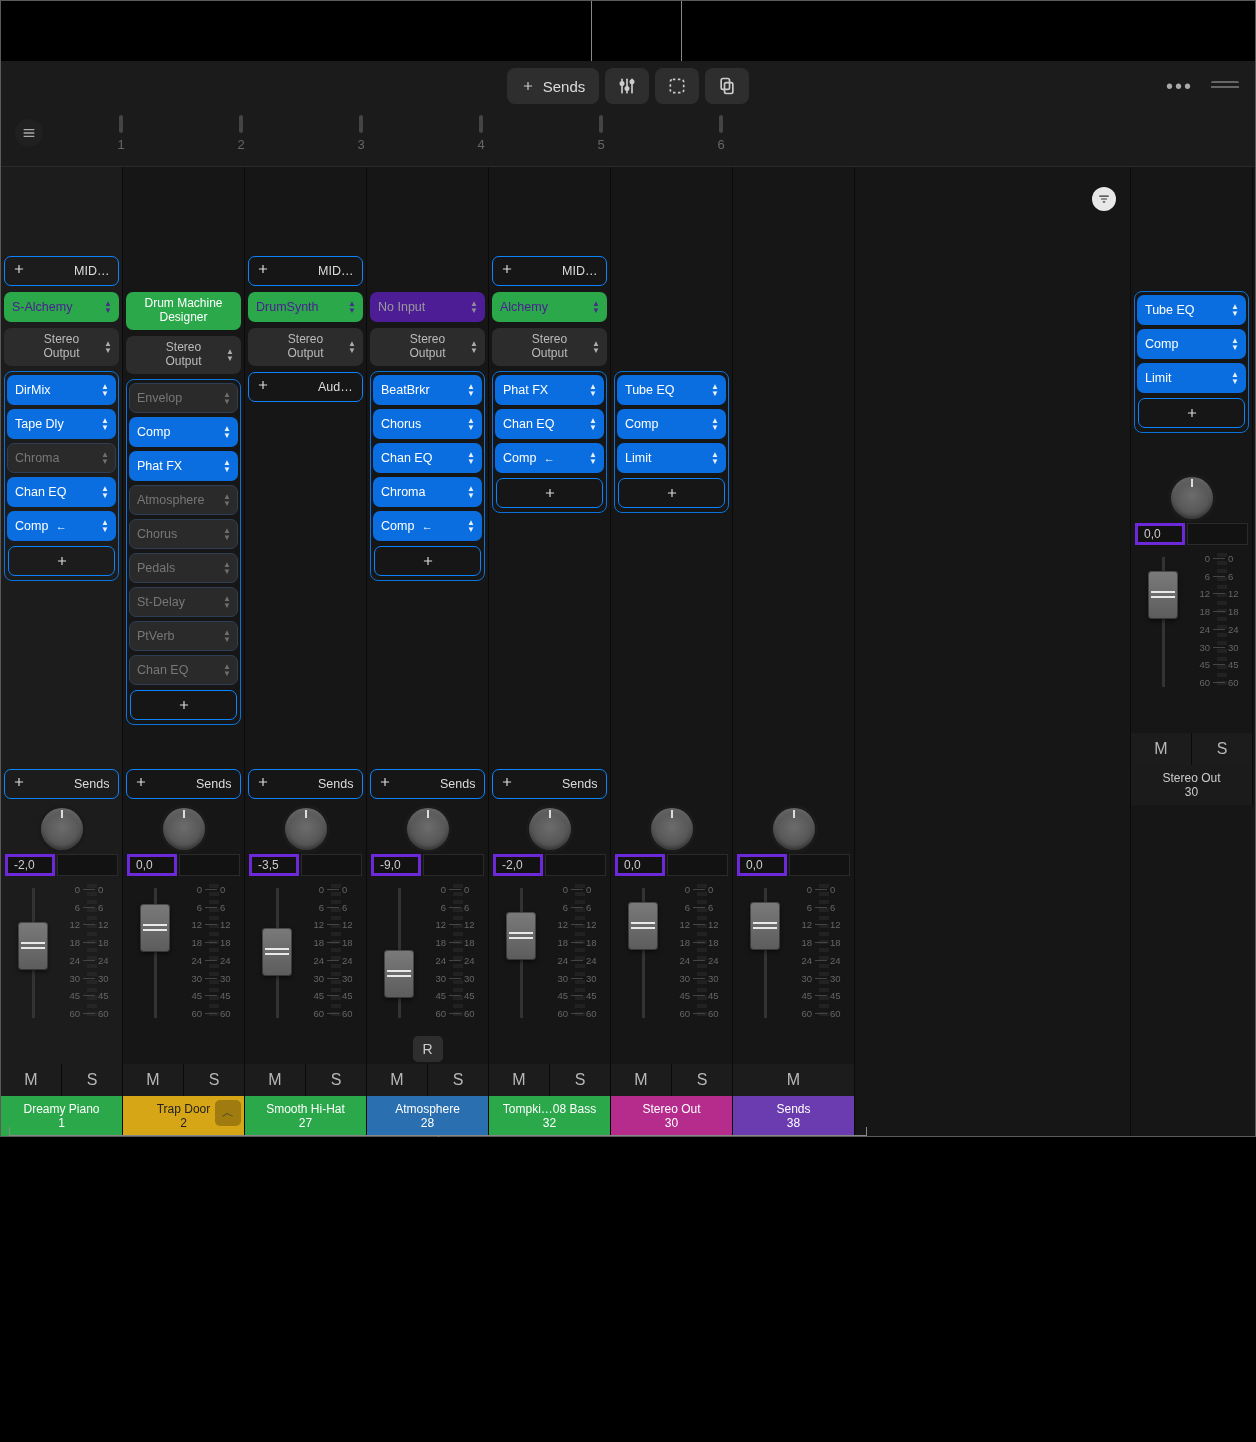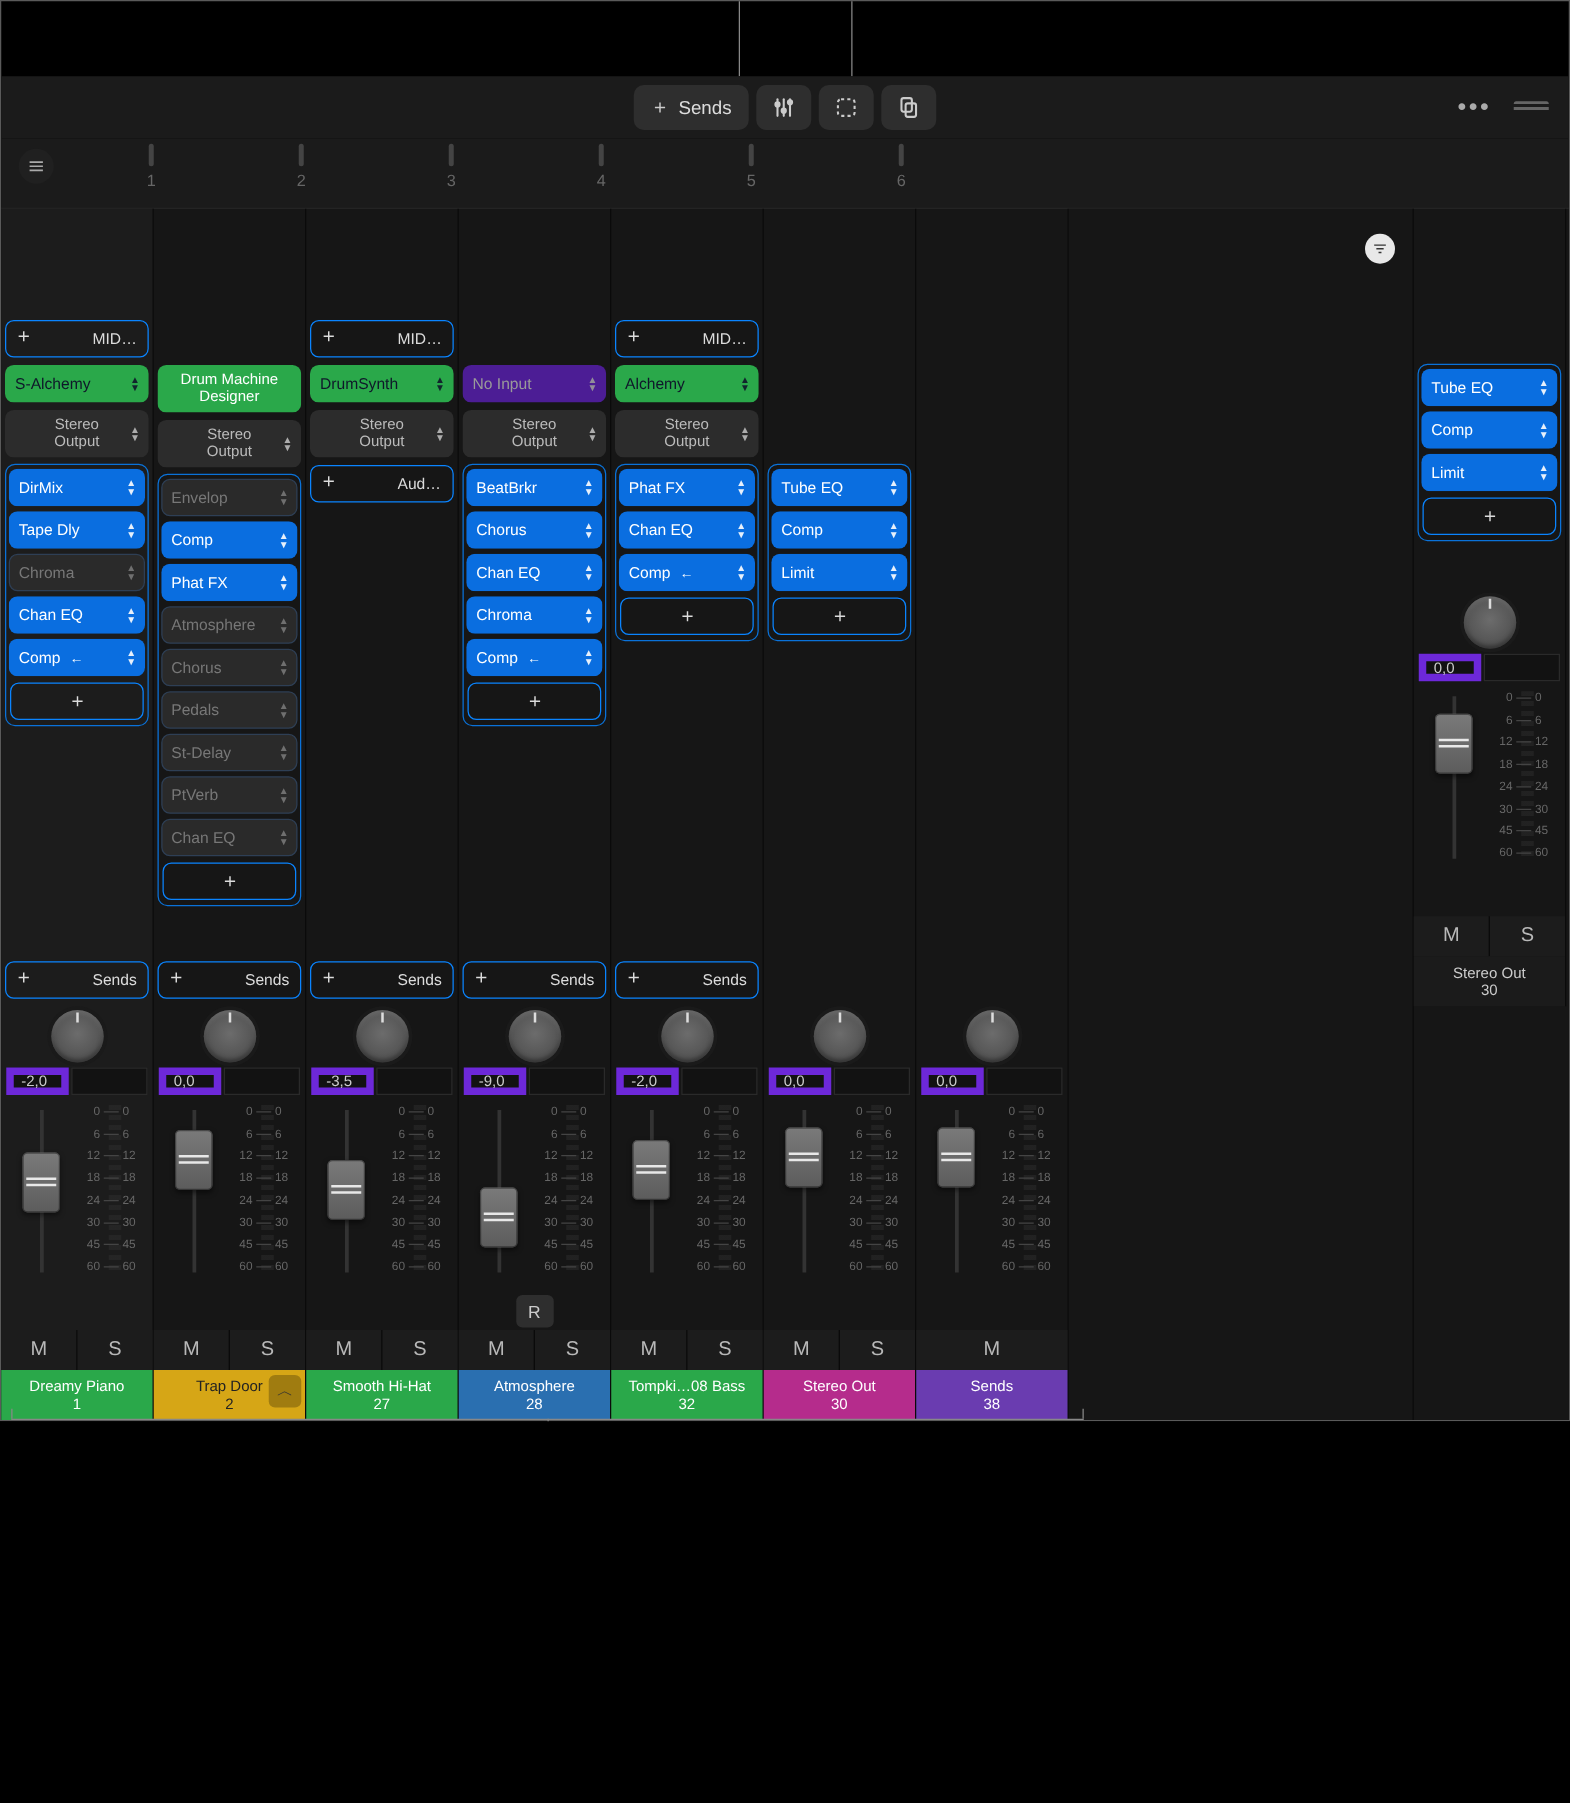--- a/index.html
+++ b/index.html
@@ -32,21 +32,21 @@
   .ch { width:122px; border-right:1px solid #0a0a0a; position:relative; display:flex; flex-direction:column; }
   .ch.selected { background:#1c1c1c; }
   .gap-col { background:#161616; border-right:1px solid #0a0a0a; flex:1; position:relative; }
   .filter-btn { position:absolute; top:20px; right:14px; width:24px; height:24px; border-radius:12px; background:#e8e8e8; display:flex; align-items:center; justify-content:center; }
   .right-col { width:124px; display:flex; flex-direction:column; }
 
   
   .slot-row { padding:3px; }
   .slot { height:30px; border-radius:7px; display:flex; align-items:center; justify-content:space-between; padding:0 7px; font-size:12.5px; cursor:pointer; position:relative; border:1px solid transparent; }
   .slot.outline { border:1px solid #0a84ff; background:transparent; color:#dcdcdc;gap:48px; }
-  .slot.green { background:#2aa84a; color:#0f172a; }
+  .slot.green { background:#2aa84a; color:#4c1d95; }
   .slot.green-tall { background:#2aa84a; color:#fff; height:38px; border-radius:7px; line-height:1.15; text-align:center; display:flex; align-items:center; justify-content:center; font-size:12px; }
   .slot.darkgrey { background:#4c1d95; color:#9a9a9a; }
   .slot.blue { background:#0a6ee0; color:#fff; }
   .slot.dimblue { background:#2a2a2a; color:#777; border:1px solid #2e3f55; }
   .slot.stereo { background:#2c2c2c; color:#bbb; height:38px; line-height:1.15; text-align:center; display:flex; align-items:center; justify-content:center; font-size:12px; position:relative; }
   .arrows { position:absolute; right:6px; top:50%; transform:translateY(-50%); font-size:8px; color:inherit; line-height:7px; display:flex; flex-direction:column; opacity:.9; }
   .plus-left { width:14px; text-align:center; font-size:16px; font-weight:300; }
   .slot-label { flex:1; white-space:nowrap; overflow:hidden; text-overflow:ellipsis; }
   .arrow-inline { margin-left:4px; font-size:11px; }
 
@@ -59,21 +59,21 @@
 
   .spacer { flex:1; }
 
   
   .pan-wrap { display:flex; justify-content:center; padding:6px 0 4px; }
   .knob { width:42px; height:42px; border-radius:50%; background: radial-gradient(circle at 50% 45%, #6c6c6c 0%, #555 60%, #3a3a3a 100%); position:relative; box-shadow: inset 0 2px 4px rgba(255,255,255,.15), inset 0 -2px 4px rgba(0,0,0,.4), 0 0 0 3px #1a1a1a; }
   .knob::after { content:""; position:absolute; left:50%; top:2px; width:2px; height:8px; background:#ddd; transform:translateX(-50%); }
 
   
   .gain-row { display:flex; padding:0 4px 8px; gap:2px; }
-  .gain-val { width:50px; height:22px; background:#121212; color:#ccc; font-size:12px; display:flex; align-items:center; padding-left:6px; border:6px solid #6d28d9; }
+  .gain-val { width:50px; height:22px; background:#121212; color:#ccc; font-size:12px; display:flex; align-items:center; padding-left:6px; border:3px solid #6d28d9; }
   .gain-meter { flex:1; height:22px; background:#121212; border:1px solid #2a2a2a; }
 
   
   .fader-area { height:150px; display:flex; padding:0 4px; gap:4px; }
   .fader-track { width:56px; position:relative; display:flex; justify-content:center; }
   .fader-rail { width:3px; height:130px; background:#333; margin-top:4px; }
   .fader-cap { position:absolute; width:30px; height:48px; background:linear-gradient(#7a7a7a,#5c5c5c); border-radius:4px; left:13px; box-shadow:inset 0 0 0 1px rgba(0,0,0,.4), 0 2px 4px rgba(0,0,0,.5); }
   .fader-cap::before, .fader-cap::after { content:""; position:absolute; left:3px; right:3px; height:2px; background:#e8e8e8; }
   .fader-cap::before { top:20px; } .fader-cap::after { top:25px; }
   .scale { width:48px; height:134px; position:relative; color:#666; font-size:9.5px; }

